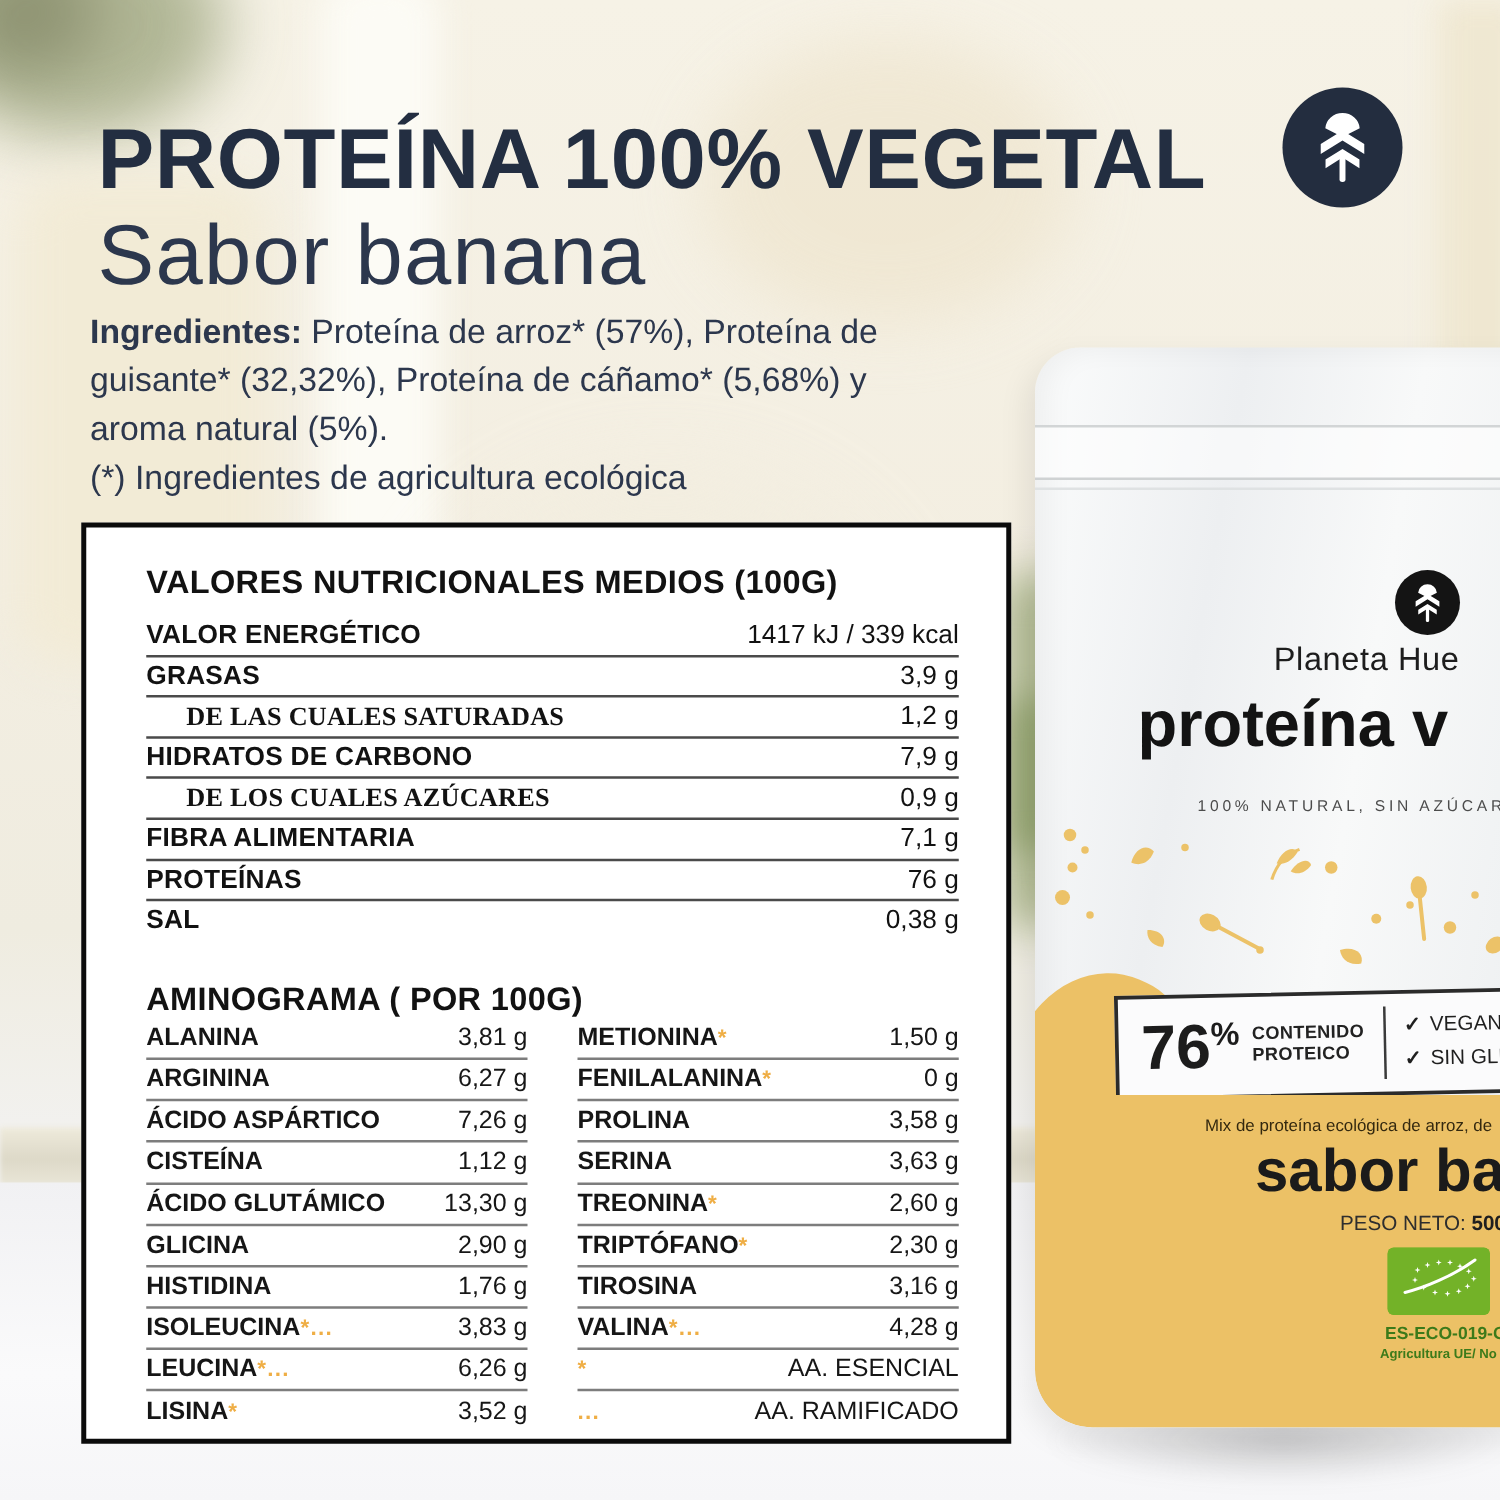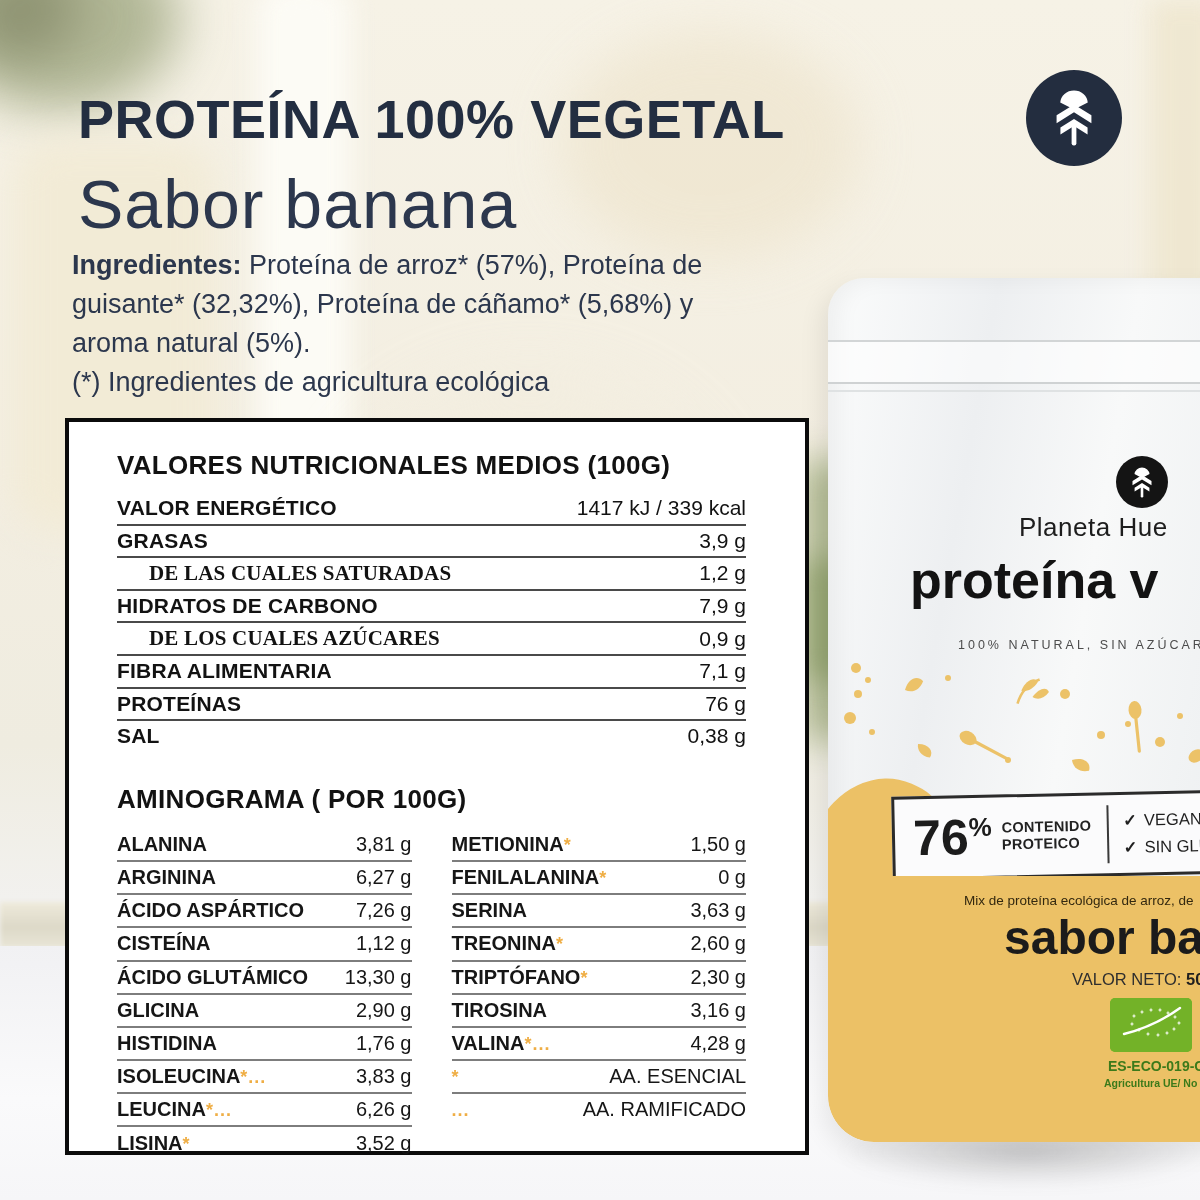--- a/index.html
+++ b/index.html
@@ -18,40 +18,40 @@
   .blob-mid{left:340px;top:380px;width:380px;height:330px;background:#f2edde;opacity:.65;filter:blur(34px);}
   .blob-green1{left:800px;top:460px;width:70px;height:280px;background:#a9b489;filter:blur(18px);opacity:.9;}
   .blob-green2{left:806px;top:560px;width:52px;height:120px;background:#8fa06b;filter:blur(14px);opacity:.85;}
   .blob-rightstrip{left:1150px;top:0;width:70px;height:300px;background:#efe7d0;filter:blur(12px);opacity:.9;}
   .shelf{left:0;top:902px;width:832px;height:46px;filter:blur(2px);
          background:linear-gradient(180deg,#eeeadb 0%,#ddd9c8 55%,#e9e6d7 100%);}
   .surface{left:0;top:946px;width:1200px;height:254px;
            background:linear-gradient(180deg,#f1f1f3 0%,#fafafb 60%,#f6f6f8 100%);}
 
   
-  .title{left:78px;top:88px;font-size:54px;font-weight:700;letter-spacing:.5px;color:#232e41;white-space:nowrap;}
+  .title{left:78px;top:88px;font-size:68px;font-weight:700;letter-spacing:.5px;color:#232e41;white-space:nowrap;}
   .subtitle{left:78px;top:165px;font-size:68px;font-weight:400;letter-spacing:1px;color:#2c374d;white-space:nowrap;}
   .ingredients{left:72px;top:246px;width:730px;font-size:27px;line-height:39px;color:#2c374d;}
   .ingredients .line{display:block;}
   .hlogo{left:1026px;top:70px;width:96px;height:96px;border-radius:50%;background:#232d3f;
          display:flex;align-items:center;justify-content:center;}
   .hlogo svg{width:44px;height:56px;}
 
   
   .nbox{left:65px;top:418px;width:744px;height:737px;background:#fff;border:4px solid #0b0b0b;
-        box-sizing:border-box;padding:28px 59px 0 48px;color:#121212;}
+        box-sizing:border-box;padding:28px 38px 0 48px;color:#121212;}
   .nheading{font-size:26px;font-weight:700;letter-spacing:.3px;}
   .ntable{margin-top:12px;}
   .nrow{display:flex;justify-content:space-between;align-items:center;height:30.6px;
         border-bottom:2px solid #4a4a4a;font-size:21px;}
   .nrow:last-child{border-bottom:none;gap:44px;}
   .nlabel{font-weight:700;letter-spacing:.2px;}
   .nrow.indent .nlabel{padding-left:32px;font-family:Liberation Serif, serif;}
   .aheading{margin-top:32px;font-size:26px;font-weight:700;letter-spacing:.3px;}
-  .agrid{display:flex;gap:40px;margin-top:14px;}
+  .agrid{display:flex;gap:40px;}
   .acol{flex:1;min-width:0;}
   .arow{display:flex;justify-content:space-between;align-items:center;height:31.2px;
         border-bottom:2px solid #7d7d7d;font-size:20px;}
   .arow:last-child{border-bottom:none;}
   .aname{font-weight:700;color:#161616;white-space:nowrap;}
   .amark{color:#efae45;font-weight:700;font-size:18px;letter-spacing:1px;}
   .aval{color:#161616;white-space:nowrap;}
 
   
   .bag-shadow{left:836px;top:1116px;width:380px;height:72px;filter:blur(7px);
@@ -178,21 +178,21 @@
       <div class="pdiv"></div>
       <div class="pchecks">
         <div><span class="ck">✓</span><span>VEGANA</span></div>
         <div><span class="ck">✓</span><span>SIN GLUTEN</span></div>
       </div>
     </div>
 
     <div class="abs goldband">
       <div class="mix">Mix de proteína ecológica de arroz, de</div>
       <div class="flavor">sabor ban</div>
-      <div class="peso"><span>VALOR NETO: </span><b>500G</b></div>
+      <div class="peso"><span>PESO NETO: </span><b>500G</b></div>
       <svg class="eu" viewBox="0 0 82 54">
         <defs>
             <path id="st" d="M0 -2.4 L0.6 -0.6 L2.4 0 L0.6 0.6 L0 2.4 L-0.6 0.6 L-2.4 0 L-0.6 -0.6 Z" fill="#fff"></path>
           </defs>
         <rect width="82" height="54" rx="5" fill="#73b228"></rect>
         <path d="M14 36 C30 32 52 23 70 10" fill="none" stroke="#fff" stroke-width="2.4" stroke-linecap="round"></path>
         <use href="#st" x="24" y="18"></use>
           <use href="#st" x="32" y="14"></use>
           <use href="#st" x="41" y="12"></use>
         <use href="#st" x="50" y="12"></use>
@@ -314,20 +314,24 @@
       <div class="acol">
         <div class="arow">
             <span class="aname"><span>METIONINA</span><span class="amark">*</span></span>
             <span class="aval">1,50 g</span>
           </div>
         <div class="arow">
             <span class="aname"><span>FENILALANINA</span><span class="amark">*</span></span>
             <span class="aval">0 g</span>
           </div>
         <div class="arow">
+            <span class="aname"><span>PROLINA</span><span class="amark"></span></span>
+            <span class="aval">3,58 g</span>
+          </div>
+        <div class="arow">
             <span class="aname"><span>SERINA</span><span class="amark"></span></span>
             <span class="aval">3,63 g</span>
           </div>
         <div class="arow">
             <span class="aname"><span>TREONINA</span><span class="amark">*</span></span>
             <span class="aval">2,60 g</span>
           </div>
         <div class="arow">
             <span class="aname"><span>TRIPTÓFANO</span><span class="amark">*</span></span>
             <span class="aval">2,30 g</span>

